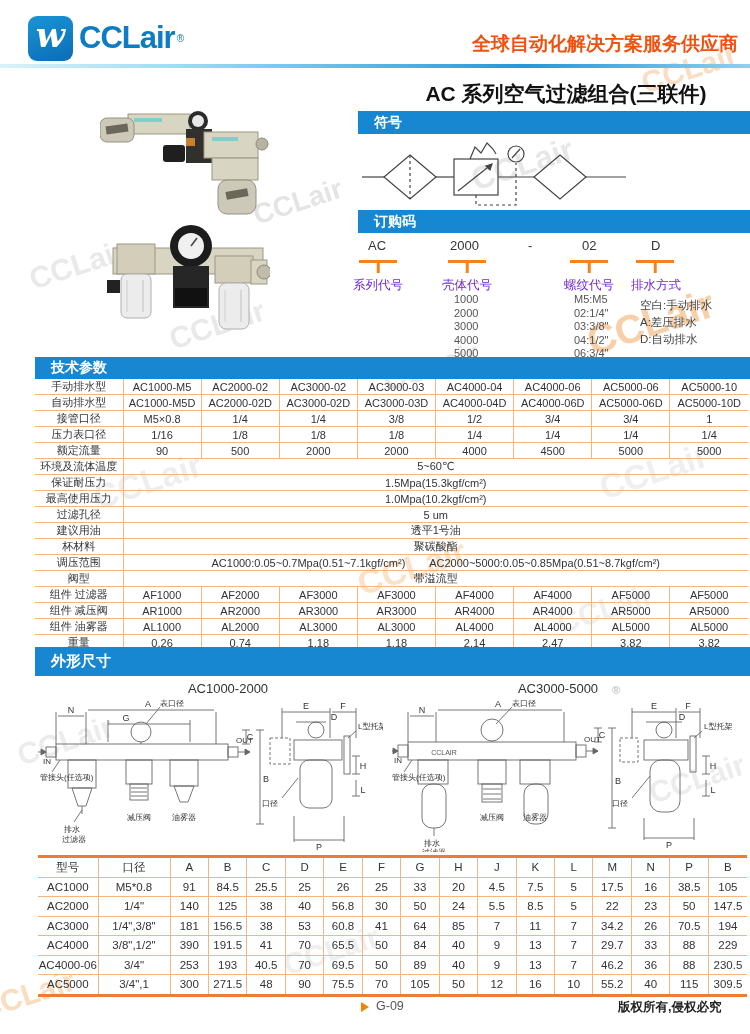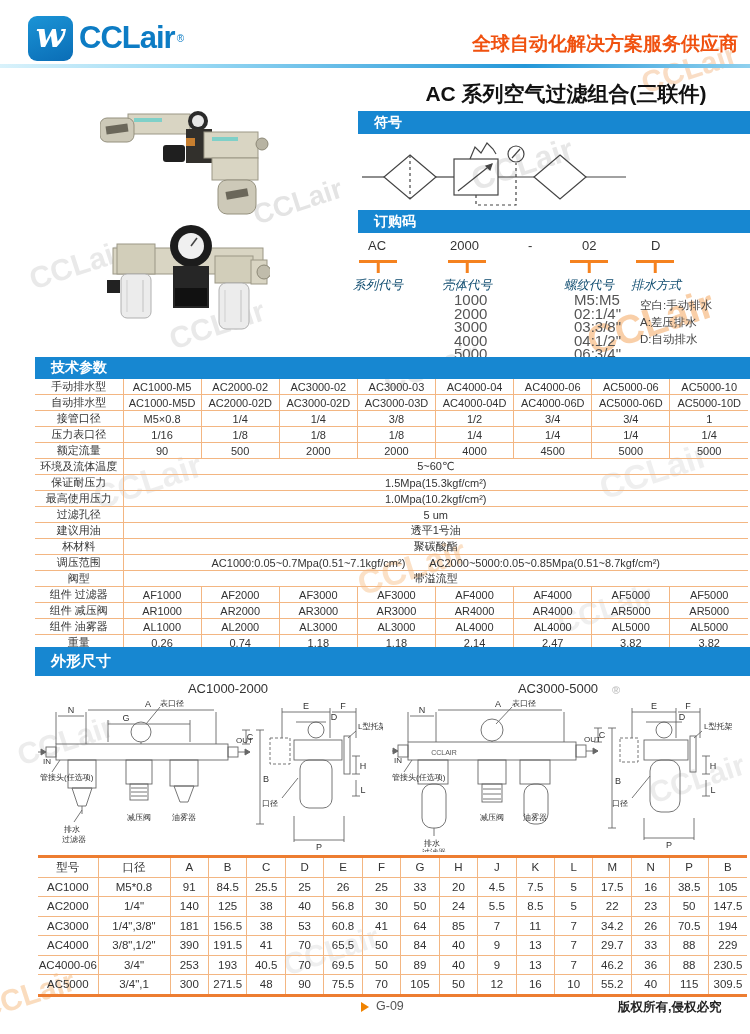--- a/index.html
+++ b/index.html
@@ -18,22 +18,22 @@
   
   .bar{position:absolute;background:#1787d1;color:#fff;font-weight:bold;font-size:14px;padding-left:16px;display:flex;align-items:center;}
 
   
   .rightcol{position:absolute;left:358px;top:111px;width:392px;height:262px;}
   .rc-abs{position:absolute;}
   .order-code{position:absolute;font-size:13px;color:#333;}
   .tmark{position:absolute;width:38px;height:13px;}
   .tmark::before{content:"";position:absolute;left:0;right:0;top:0;height:2.5px;background:#f5821f;}
   .tmark::after{content:"";position:absolute;left:50%;top:2.5px;width:2.5px;height:10px;background:#f5821f;transform:translateX(-50%);}
-  .order-title{position:absolute;font-size:12.5px;color:#0c4a6e;text-align:center;width:64px;font-style:italic;}
-  .olist{position:absolute;font-size:15px;color:#555;line-height:13.5px;}
+  .order-title{position:absolute;font-size:12.5px;color:#6d28d9;text-align:center;width:64px;}
+  .olist{position:absolute;font-size:11px;color:#555;line-height:13.5px;}
   .olist-wide{line-height:17px;font-size:11.5px;color:#444;}
 
   
   table.tech{position:absolute;left:35px;top:379px;width:713px;border-collapse:collapse;border:hidden;table-layout:fixed;}
   .tech td{border:1px solid #f3b682;font-size:11px;color:#333;text-align:center;height:13.5px;padding:0 1px;white-space:nowrap;overflow:hidden;}
   .tech td.merged{white-space:pre;}
 
   
   .drawing-title{position:absolute;font-size:13px;color:#333;width:170px;text-align:center;}
   svg text{font-family:"Liberation Sans","DejaVu Sans",sans-serif;}

